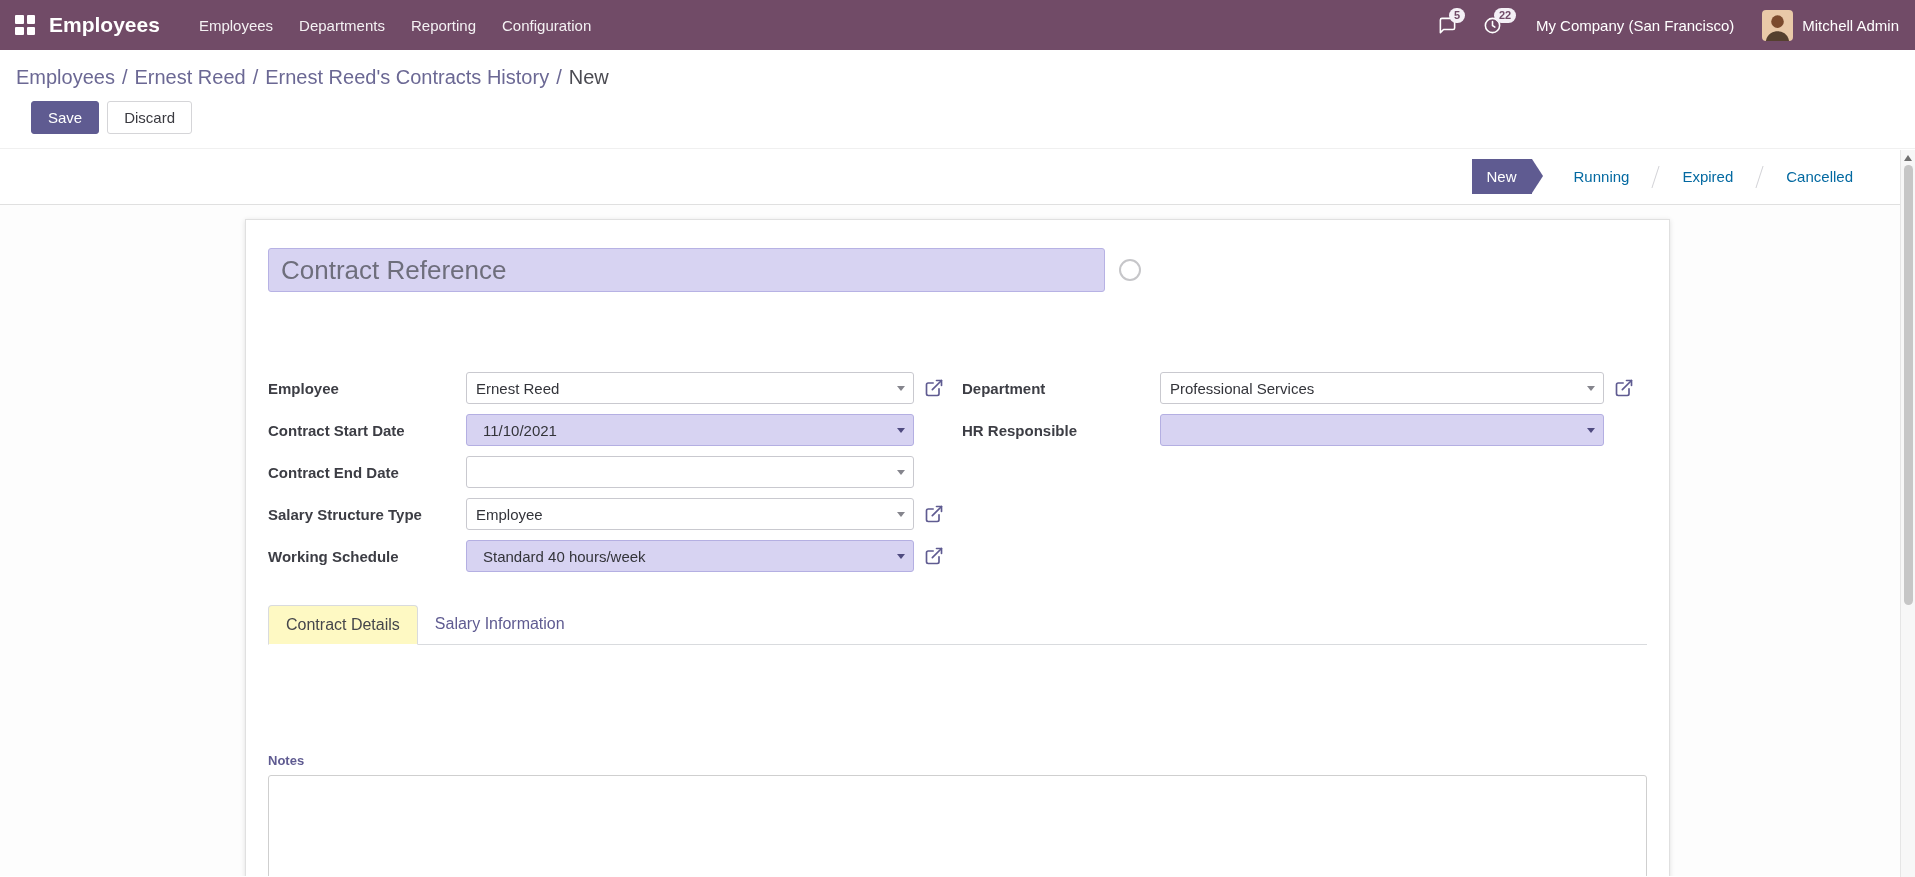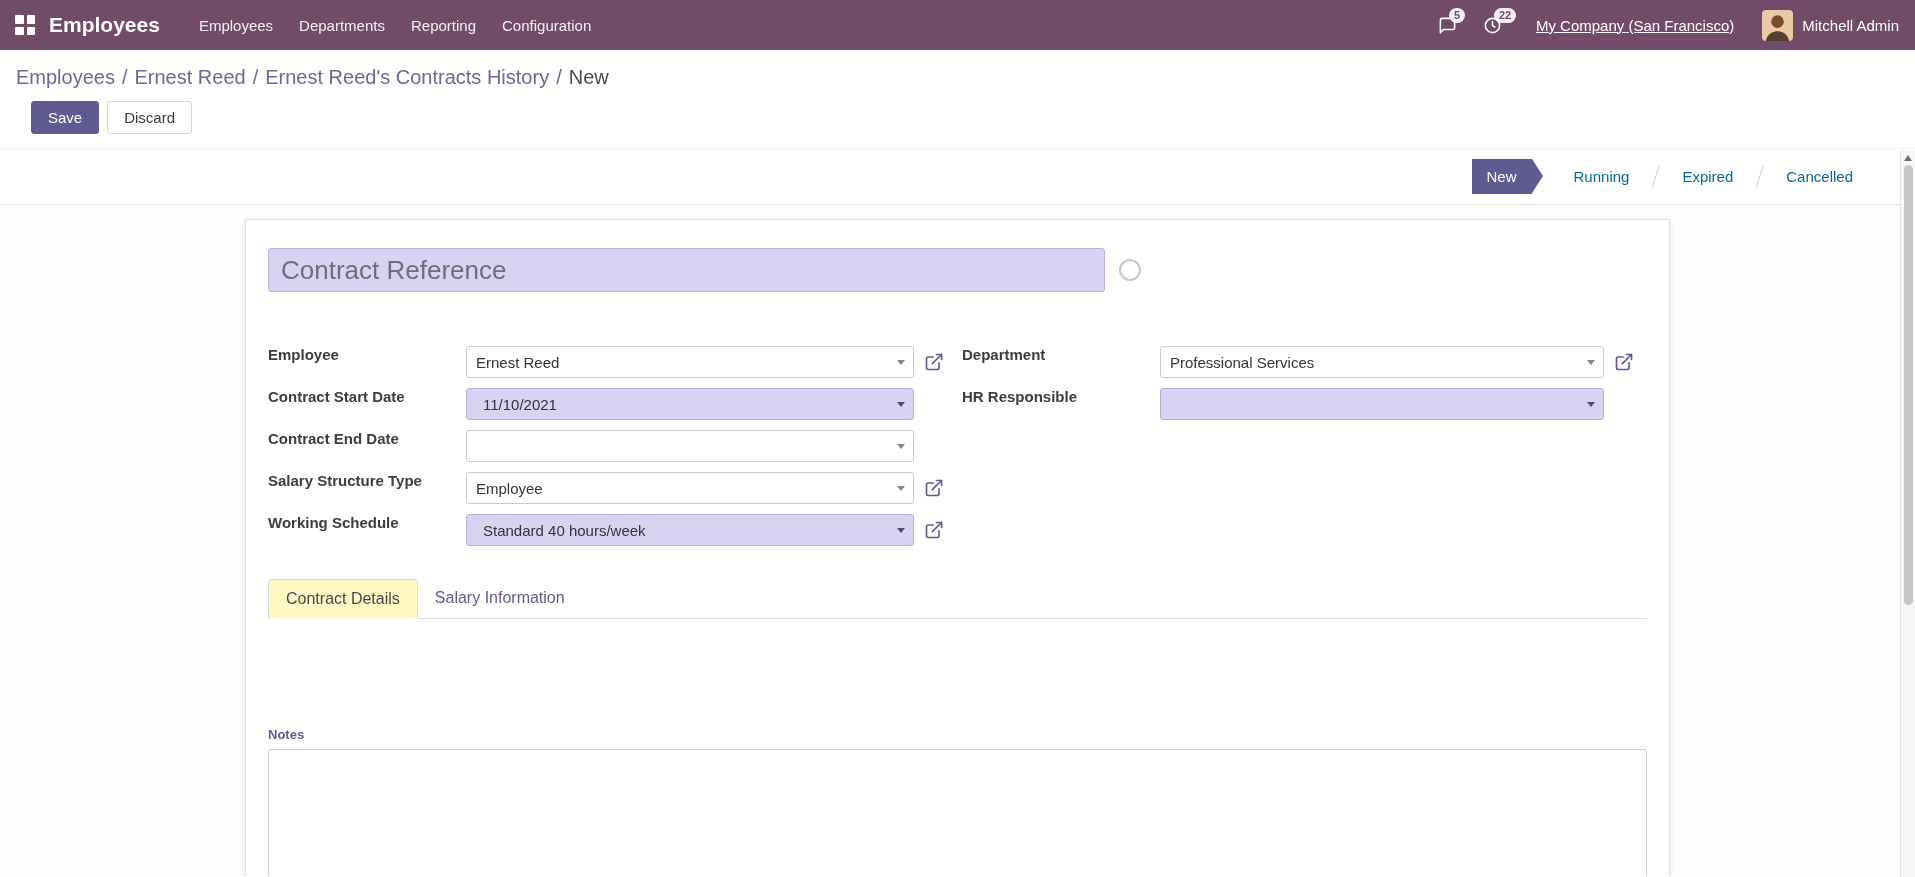--- a/index.html
+++ b/index.html
@@ -14,21 +14,21 @@
   .apps-icon span { background:#fff; border-radius:1px; }
   .brand { font-size:21px; font-weight:700; margin:0 26px 0 14px; cursor:pointer; }
   .menu { display:flex; align-items:center; height:100%; }
   .menu-item { font-size:15px; padding:6px 13px; color:rgba(255,255,255,.92); cursor:pointer; }
   .nav-right { margin-left:auto; display:flex; align-items:center; }
   .nav-icon-wrap { position:relative; margin-left:26px; cursor:pointer; display:flex; }
   .nav-icon-wrap svg { width:19px; height:19px; stroke:#fff; fill:none; stroke-width:2;
     stroke-linecap:round; stroke-linejoin:round; }
   .nav-badge { position:absolute; top:-8px; left:11px; background:#f4f0f6; color:#714B67;
     font-size:11px; font-weight:700; border-radius:9px; padding:1px 5px; line-height:13px; }
-  .company { font-size:15px; margin-left:34px; cursor:pointer; color:#fff;text-decoration:underline; }
+  .company { font-size:15px; margin-left:34px; cursor:pointer; color:#fff; }
   .avatar { width:31px; height:31px; border-radius:4px; overflow:hidden; margin-left:28px;
     cursor:pointer; flex:0 0 auto; }
   .user-name { font-size:15px; margin-left:9px; cursor:pointer; }
 
   
   .breadcrumb-row { padding:16px 16px 0 16px; font-size:20px; }
   .breadcrumb-row a { color:#6b6894; text-decoration:none; cursor:pointer; }
   .crumb-sep { color:#6b6894; padding:0 7px; }
   .crumb-current { color:#4b4b52; }
   .button-row { padding:12px 16px 14px 31px; display:flex; gap:8px; }
@@ -50,30 +50,30 @@
     border-left:11px solid #5f5b91; }
   .stage-sep { width:1px; height:22px; background:#d2d2d6; transform:skewX(-18deg);
     margin:0 10px; }
 
   
   .content { background:#fdfdfd; height:671px; overflow:hidden; }
   .sheet { width:1425px; margin:14px auto 0 auto; background:#fff;
     border:1px solid #e0e0e0; box-shadow:0 1px 5px rgba(0,0,0,.12);
     padding:28px 22px; min-height:690px; }
 
-  .title-row { display:flex; align-items:center; gap:14px; margin-bottom:54px; }
+  .title-row { display:flex; align-items:center; gap:14px; margin-bottom:80px; }
   .title-input { width:837px; height:44px; font-size:26px; padding:0 12px;
     border:1px solid #b7b2e4; border-radius:3px; background:#d7d3f2; color:#33343a;
     font-family:inherit; }
   .title-input::placeholder { color:#6e6e7c; opacity:1; }
   .status-circle { width:22px; height:22px; border:2px solid #c6c6c9; border-radius:50%;
     background:#fff; cursor:pointer; flex:0 0 auto; }
 
   .fgroup { display:grid; grid-template-columns:646px 642px; column-gap:48px; }
-  .frow { display:flex; align-items:flex-start; margin-bottom:10px; height:32px; }
+  .frow { display:flex; align-items:center; margin-bottom:10px; height:32px; }
   .flabel { width:198px; flex:0 0 198px; font-size:15px; font-weight:700; color:#3c3d44; }
   .fwidget { flex:1; position:relative; }
   .finput { position:relative; width:100%; }
   .finput input { width:100%; height:32px; border:1px solid #c9c9cf; border-radius:3px;
     padding:0 26px 0 9px; font-size:15px; color:#33343a; background:#fff;
     font-family:inherit; }
   .finput.hl input { background:#d7d3f2; border-color:#b4afe2;padding-left:16px; }
   .caret { position:absolute; right:9px; top:50%; margin-top:-2px; width:0; height:0;
     border-left:4px solid transparent; border-right:4px solid transparent;
     border-top:5px solid #85858d; cursor:pointer; }

